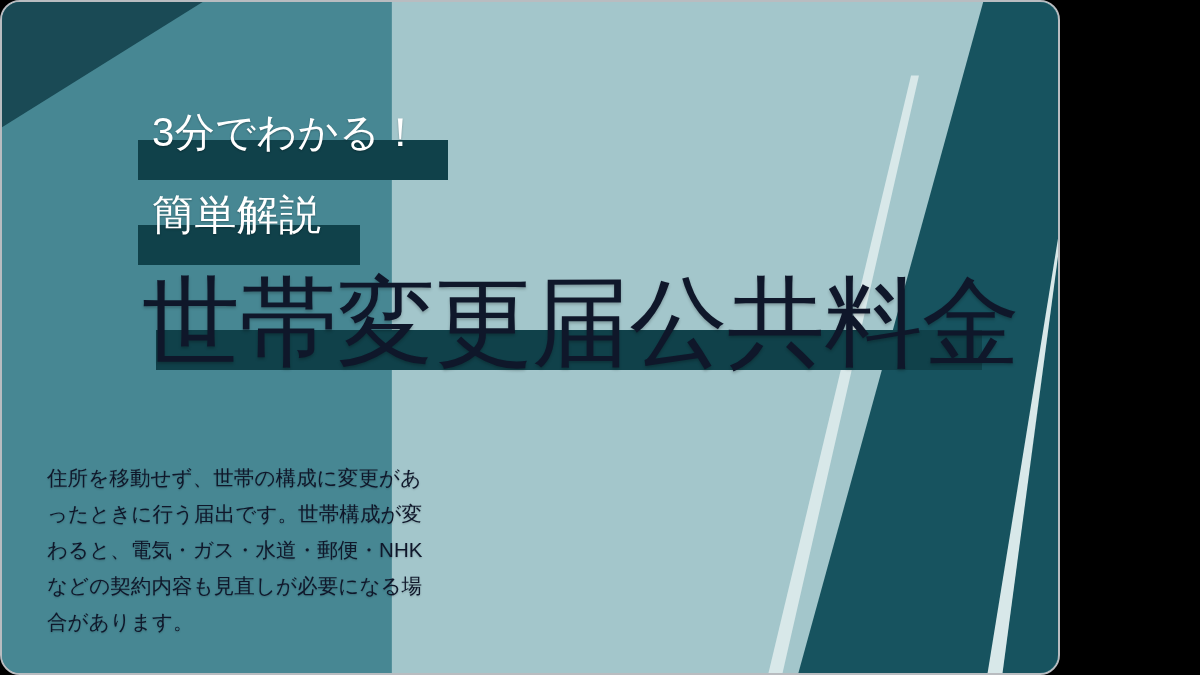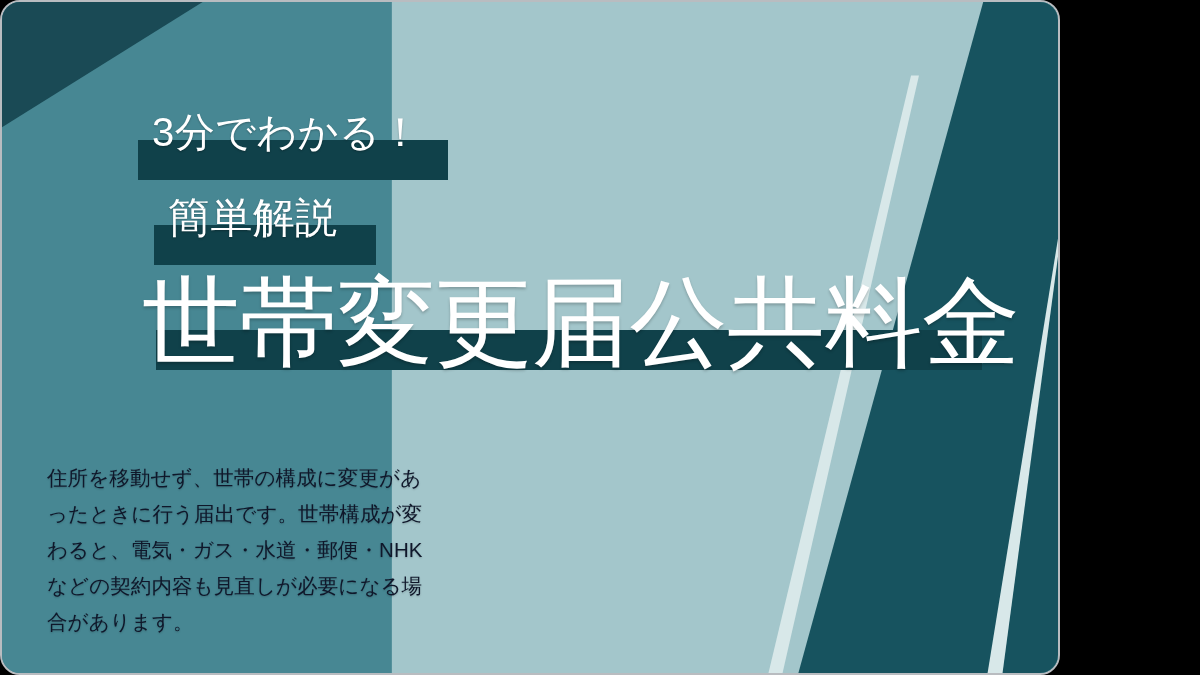--- a/index.html
+++ b/index.html
@@ -70,22 +70,23 @@
     width: 310px;
     height: 40px;
   }
   #eyebrow-1 .txt {
     padding-left: 14px;
     font-size: 40px;
     line-height: 52px;
   }
 
   #eyebrow-2 {
-    left: 152px;
+    left: 136px;
     top: 189px;
+    font-family: Liberation Mono, monospace;
   }
   #eyebrow-2 .bar {
     top: 34px;
     width: 222px;
     height: 40px;
   }
   #eyebrow-2 .txt {
     padding-left: 14px;
     font-size: 42px;
     line-height: 54px;
@@ -102,21 +103,21 @@
     position: absolute;
     left: 14px;
     top: 60px;
     width: 826px;
     height: 40px;
     background: #10414a;
   }
   #headline .txt {
     position: relative;
     display: block;
-    color: #ffffff;
+    color: #0f172a;
     font-size: 98px;
     line-height: 104px;
     font-weight: 400;
     letter-spacing: -0.005em;
     text-shadow: 0 2px 3px rgba(0,0,0,0.22);
   }
 
   
   #body-copy {
     position: absolute;

